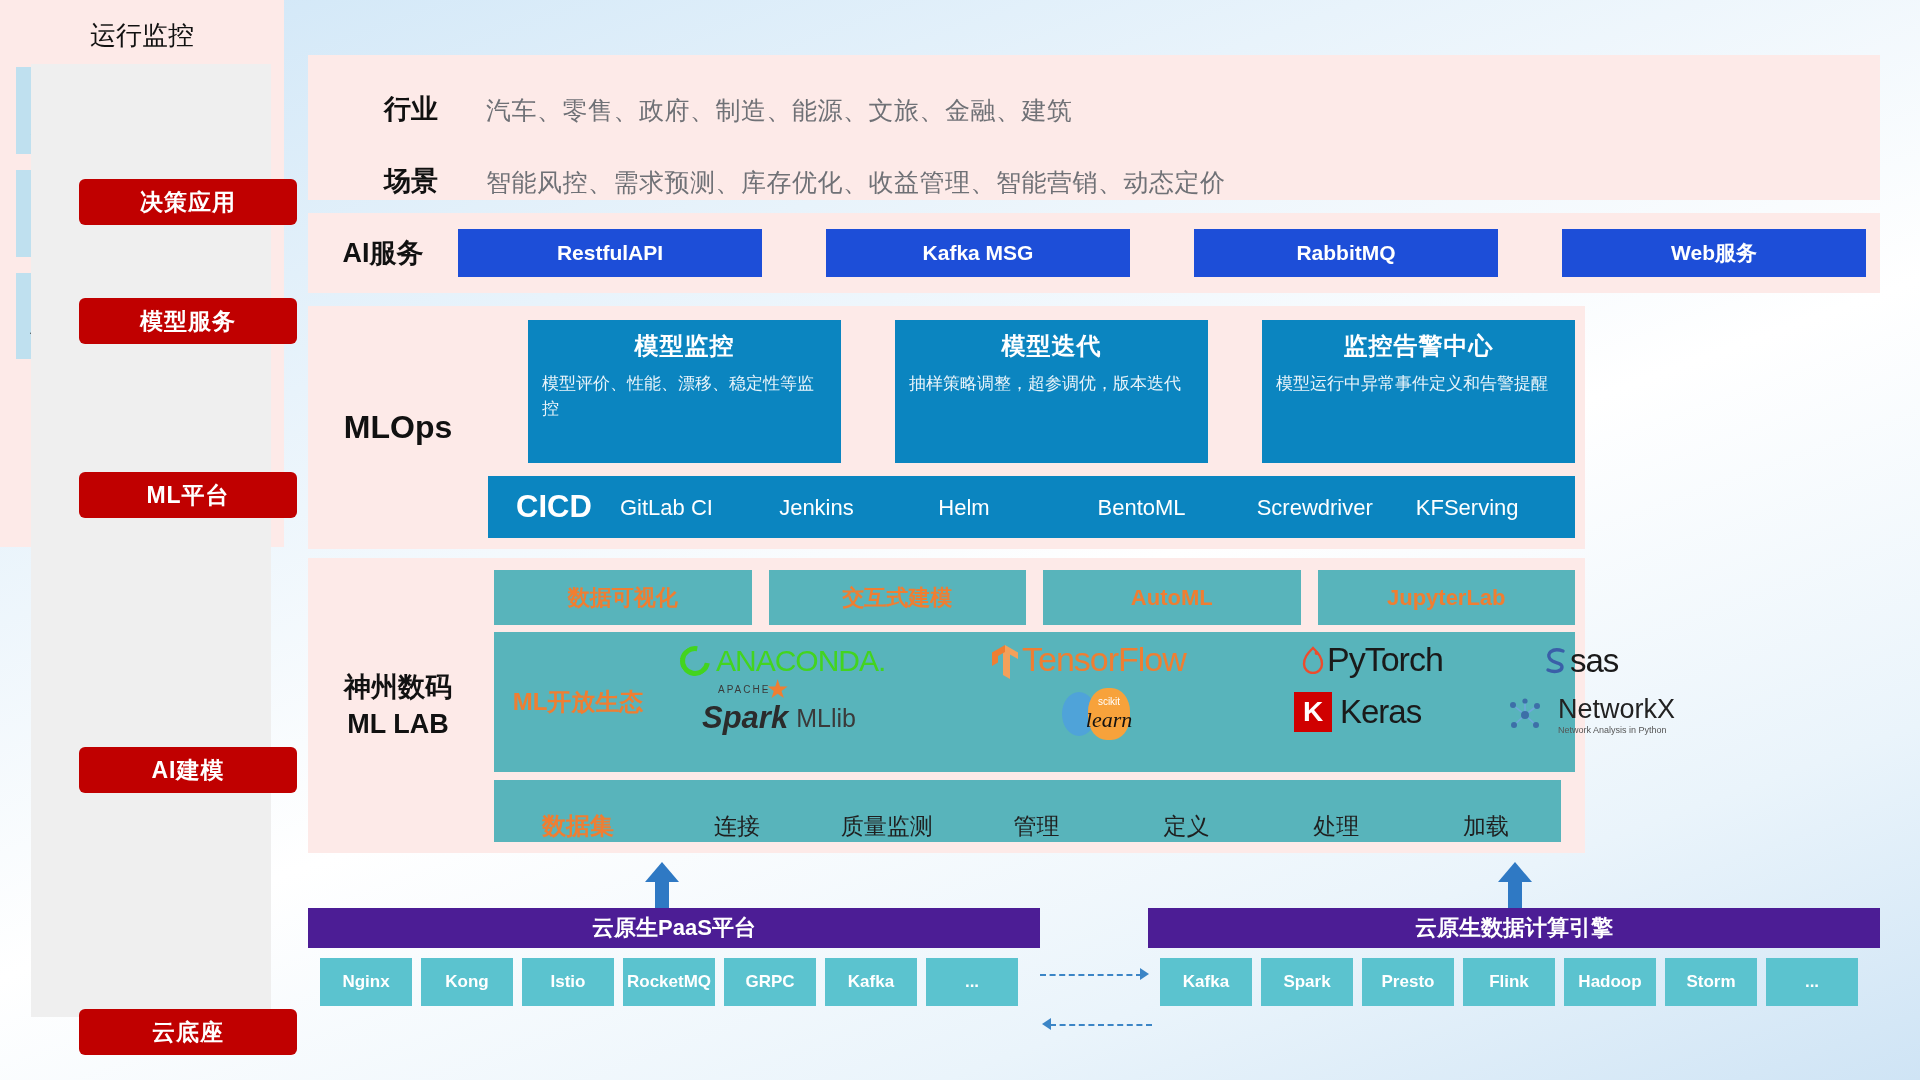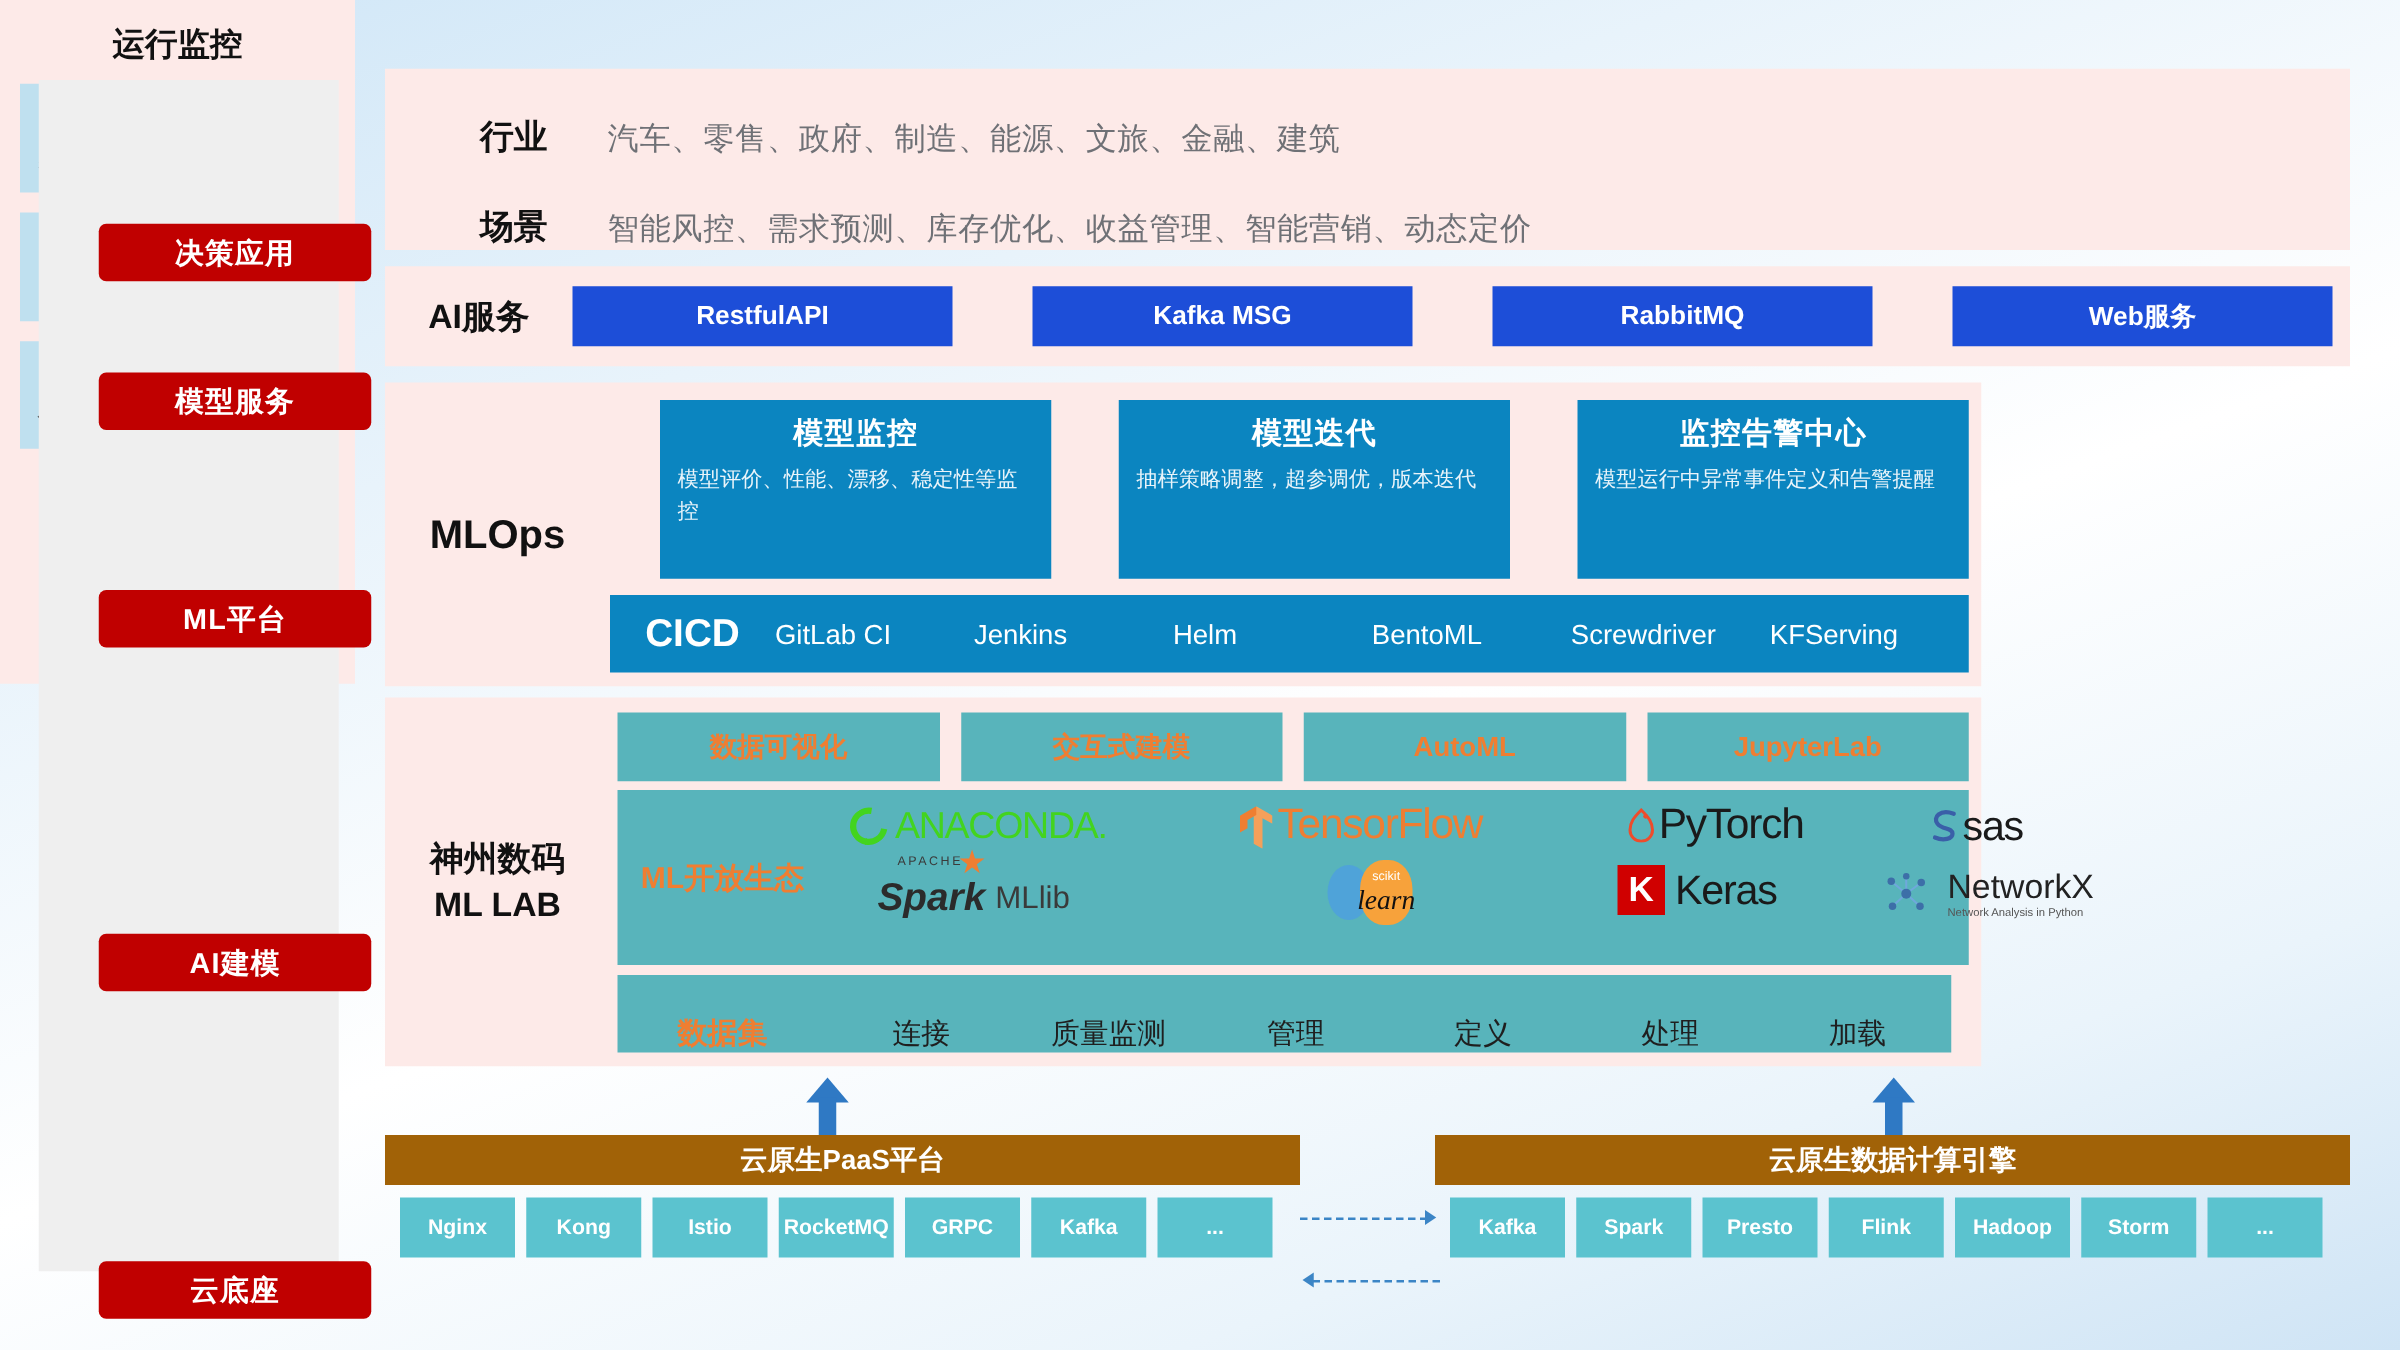--- a/index.html
+++ b/index.html
@@ -91,28 +91,28 @@
   .lab-data {
     position:absolute; left:186px; top:222px; right:24px; height:62px;
     background:#58b4bb; display:flex; align-items:flex-end;
   }
   .data-label { width:168px; color:#ef7e32; font-weight:bold; font-size:24px; text-align:center; flex:none;}
   .data-items { flex:1; display:flex; }
   .data-item { flex:1; color:#1f1f1f; font-size:23px; text-align:center; }
 
   
   #band-mon { left:1596px; top:306px; width:284px; height:547px; background:#fdeae8; }
-  .mon-title { text-align:center; font-size:26px; font-weight:bold; color:#111; padding:18px 6px 14px; }
+  .mon-title { text-align:center; font-size:26px; font-weight:normal; color:#111; padding:18px 6px 14px; }
   .mon-card { margin:0 16px 16px; background:#bfe0ef; padding:10px 14px 14px; }
   .mon-card h5 { text-align:center; font-size:23px; font-weight:bold; color:#111; margin-bottom:8px;}
   .mon-card p { font-size:17px; color:#333; line-height:1.4; }
 
   
   .cloud-hdr {
-    position:absolute; height:40px; background:#a16207; color:#fff;
+    position:absolute; height:40px; background:#4c1d95; color:#fff;
     display:flex; align-items:center; justify-content:center;
     font-size:22px; font-weight:bold;
   }
   #cloud-paas-hdr { left:308px; top:908px; width:732px; }
   #cloud-data-hdr { left:1148px; top:908px; width:732px; }
   .chip-row { position:absolute; top:958px; display:flex; gap:9px; }
   #paas-chips { left:320px; }
   #data-chips { left:1160px; }
   .chip {
     background:#5bc3cf; color:#fff; font-weight:bold; font-size:17px;

